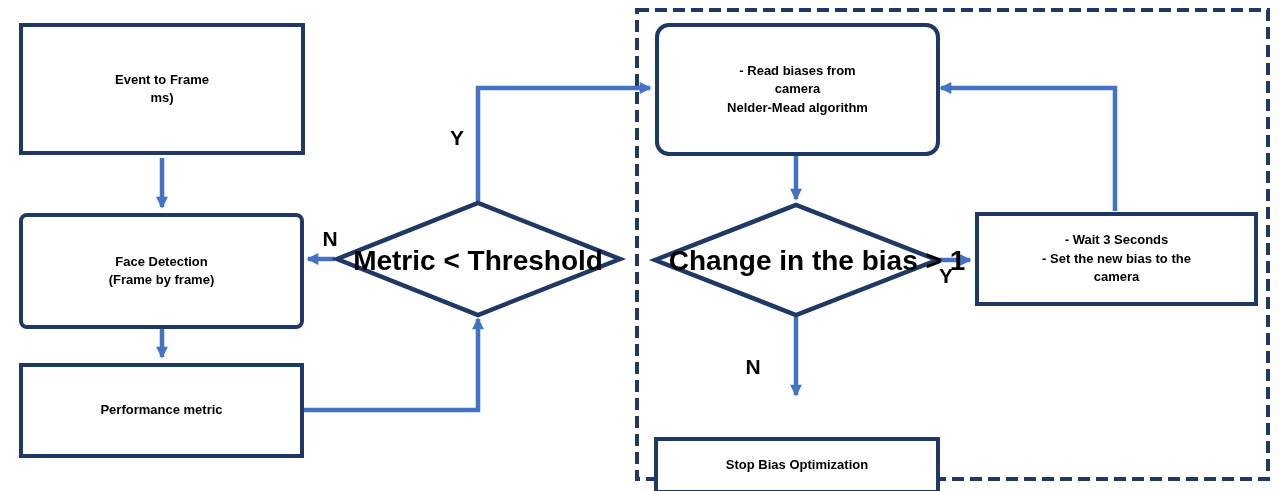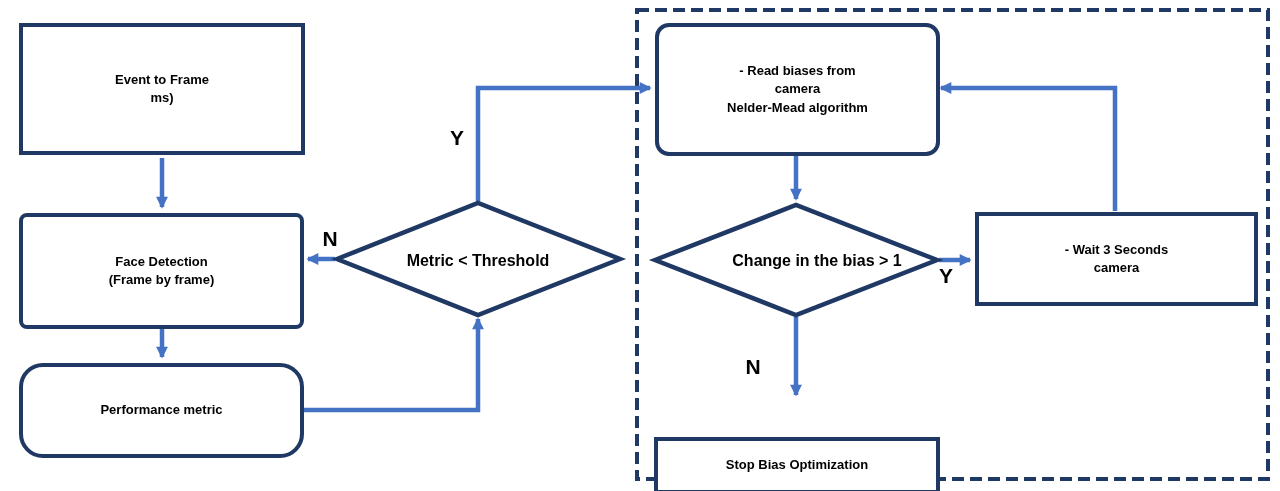--- a/index.html
+++ b/index.html
@@ -36,21 +36,21 @@
     font-size: 13px;
     line-height: 1.42;
   }
   .box span { display: block; white-space: nowrap; }
   .dtext {
     position: absolute;
     transform: translate(-50%, -50%);
     text-align: center;
     color: #000000;
     font-weight: bold;
-    font-size: 16px;
+    font-size: 28px;
     line-height: 1.4;
     white-space: nowrap;
   }
   .elabel {
     position: absolute;
     transform: translate(-50%, -50%);
     color: #000000;
     font-weight: bold;
     font-size: 21px;
   }
@@ -102,32 +102,33 @@
   <div class="box" style="left:19px; top:23px; width:286px; height:132px;">
     <span>Event to Frame</span>
     <span>ms)</span>
   </div>
 
   <div class="box" style="left:19px; top:213px; width:285px; height:116px;border-radius:8px;">
     <span>Face Detection</span>
     <span>(Frame by frame)</span>
   </div>
 
-  <div class="box" style="left:19px; top:363px; width:285px; height:95px;border-radius:24px;">
+  <div class="box" style="left:19px; top:363px; width:285px; height:95px;">
     <span>Performance metric</span>
   </div>
 
   <div class="box" style="left:655px; top:23px; width:285px; height:133px;border-radius:14px;">
     <span>- Read biases from</span>
     <span>camera</span>
     <span>Nelder-Mead algorithm</span>
   </div>
 
   <div class="box" style="left:975px; top:212px; width:283px; height:94px;">
     <span>- Wait 3 Seconds</span>
+    <span>- Set the new bias to the</span>
     <span>camera</span>
   </div>
 
   <div class="box" style="left:654px; top:400px; width:286px; height:57px;margin-top:37px;">
     <span>Stop Bias Optimization</span>
   </div>
 
   <div class="dtext" style="left:478px; top:261px;">
     <span>Metric &lt;</span>
     <span>Threshold</span>

